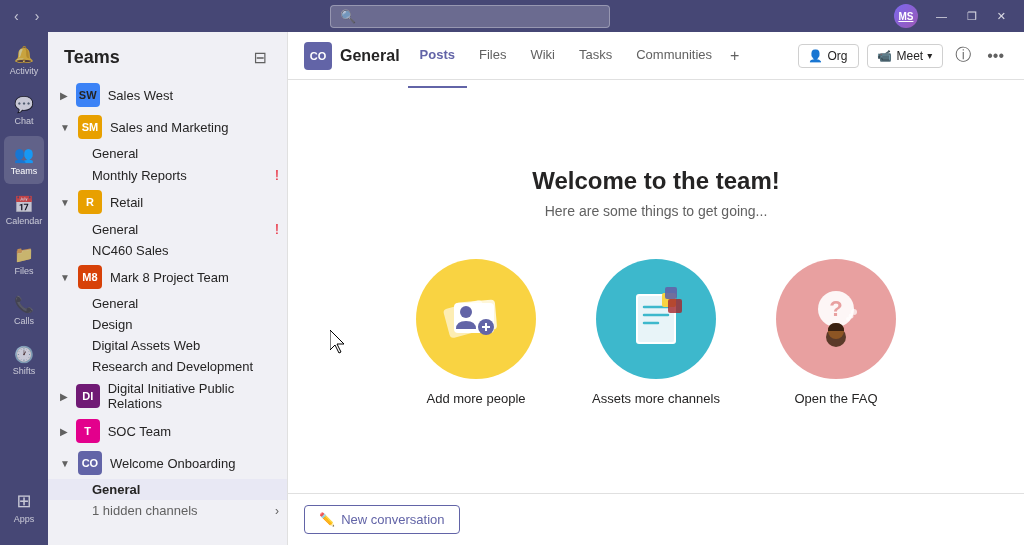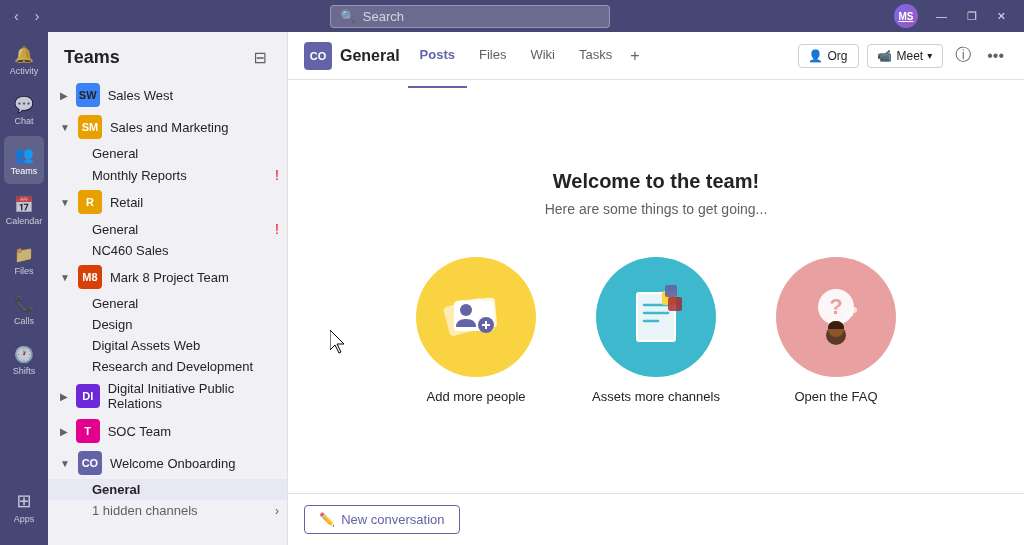--- a/index.html
+++ b/index.html
@@ -187,21 +187,21 @@
 
     
     .welcome-area {
       flex: 1;
       display: flex;
       flex-direction: column;
       align-items: center;
       justify-content: center;
       padding: 20px;
     }
-    .welcome-title { font-size: 20px; font-weight: 700; color: #252424; margin-bottom: 8px; }
+    .welcome-title { font-size: 24px; font-weight: 700; color: #252424; margin-bottom: 8px; }
     .welcome-subtitle { font-size: 14px; color: #616161; margin-bottom: 40px; }
     .welcome-cards { display: flex; gap: 40px; align-items: flex-start; }
     .welcome-card {
       display: flex; flex-direction: column; align-items: center; gap: 12px;
       cursor: pointer; width: 140px;
     }
     .card-illustration {
       width: 120px; height: 120px; border-radius: 50%;
       display: flex; align-items: center; justify-content: center;
       font-size: 40px;
@@ -249,21 +249,20 @@
 
 <div class="title-bar">
   <div class="title-bar-left">
     <div class="title-bar-nav">
       <button>‹</button>
       <button>›</button>
     </div>
   </div>
   <div class="search-bar">
     <span style="color:rgba(255,255,255,0.7);font-size:13px;">🔍</span>
-    <input type="text" placeholder="Search" style="">
   </div>
   <div class="title-bar-right">
     <div class="avatar-circle">MS</div>
     <div class="window-controls">
       <button class="minimize">—</button>
       <button class="maximize">❐</button>
       <button class="close">✕</button>
     </div>
   </div>
 </div>
@@ -363,21 +362,21 @@
       </div>
       <div class="channel-item">
         <span>Digital Assets Web</span>
       </div>
       <div class="channel-item">
         <span>Research and Development</span>
       </div>
 
       <div class="team-item">
         <span style="font-size:10px;color:#616161;">▶</span>
-        <div class="team-icon" style="background:#6d28d9;color:#fff;">DI</div>
+        <div class="team-icon" style="background:#701a75;color:#fff;">DI</div>
         <span class="team-name">Digital Initiative Public Relations</span>
         <span class="more-btn">•••</span>
       </div>
 
       <div class="team-item">
         <span style="font-size:10px;color:#616161;">▶</span>
         <div class="team-icon" style="background:#e3008c;color:#fff;">T</div>
         <span class="team-name">SOC Team</span>
         <span class="more-btn">•••</span>
       </div>
@@ -402,20 +401,21 @@
   <div class="main-content">
 
     <div class="channel-header">
       <div class="channel-avatar">CO</div>
       <span class="channel-name">General</span>
       <div class="channel-tabs">
         <div class="tab active">Posts</div>
         <div class="tab">Files</div>
         <div class="tab">Wiki</div>
         <div class="tab">Tasks</div>
+        <div class="tab">Communities</div>
         <span class="tab-add">+</span>
       </div>
       <div class="header-actions">
         <button class="header-btn">
           <span>👤</span>
           <span>Org</span>
         </button>
         <button class="header-btn">
           <span>📹</span>
           <span>Meet</span>

